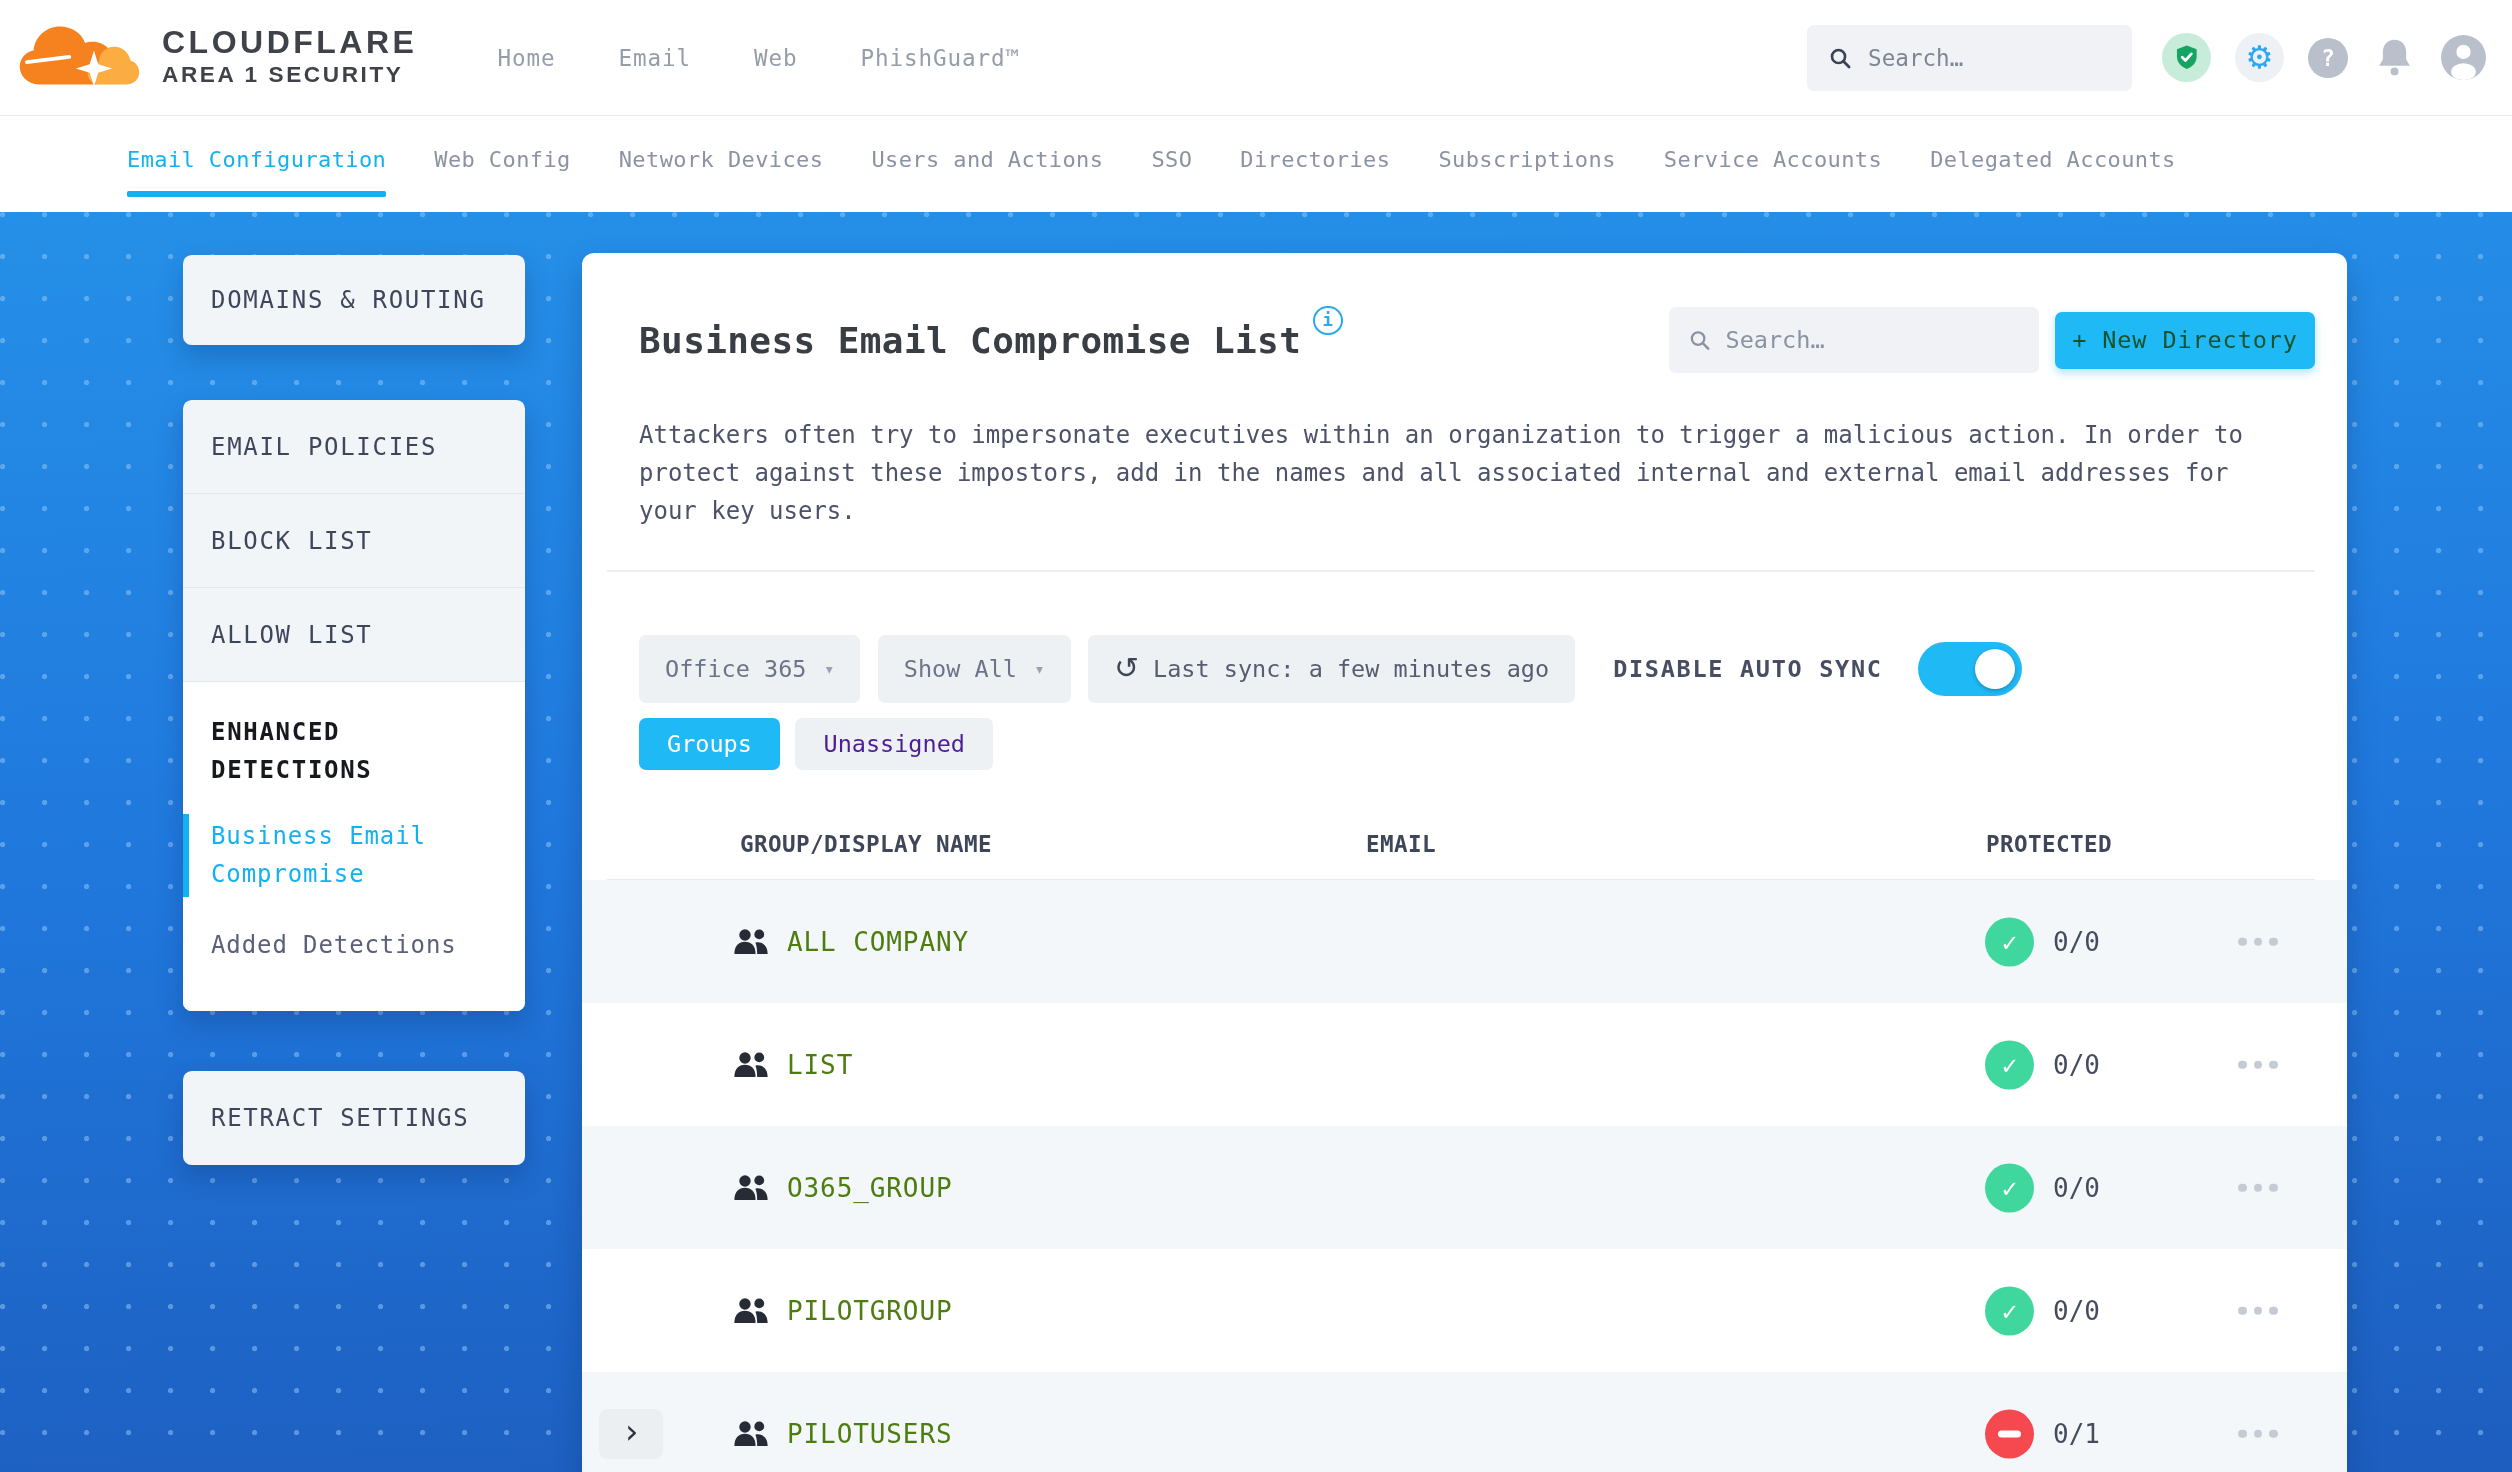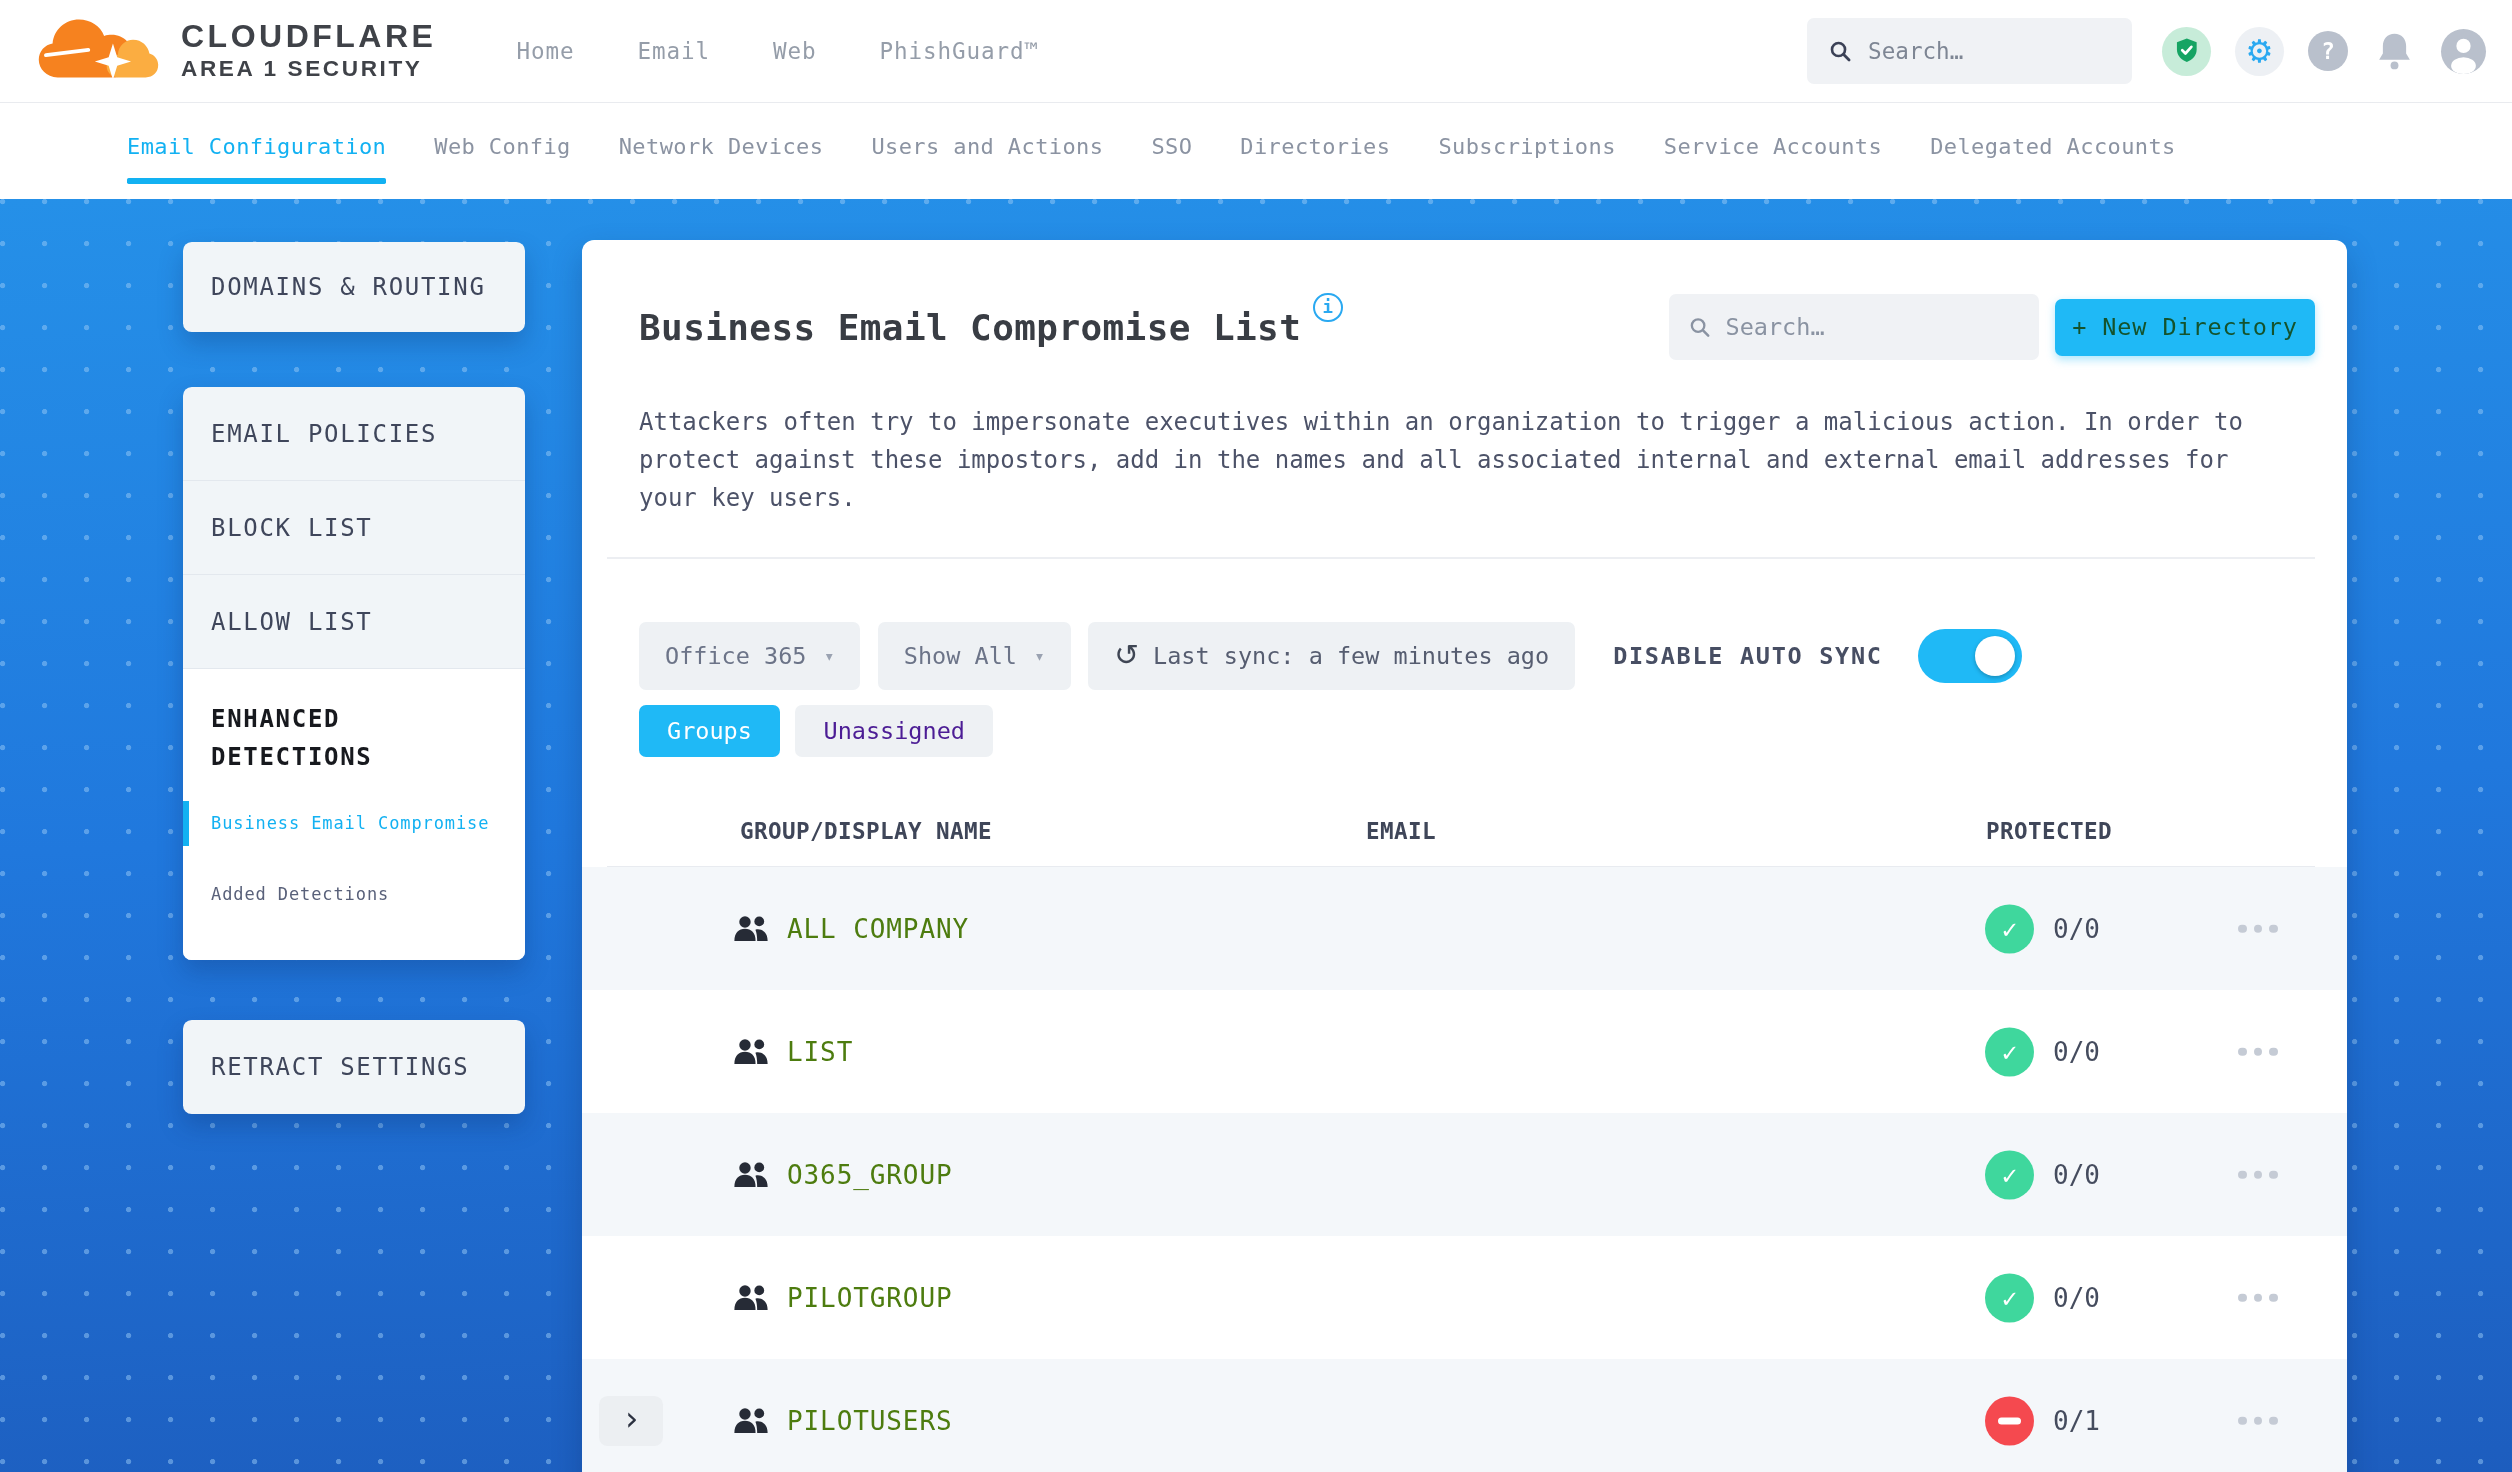--- a/index.html
+++ b/index.html
@@ -2,21 +2,21 @@
 <html style="font-size:14px"><head>
 <meta charset="utf-8">
 <style>
   * { margin:0; padding:0; box-sizing:border-box; }
   html,body { width:2512px; height:1473px; overflow:hidden; background:#fff; }
   body { font-family:"DejaVu Sans Mono","Liberation Mono",monospace; }
   button { font-family:inherit; border:none; background:none; cursor:pointer; }
   input { font-family:inherit; border:none; outline:none; background:transparent; }
 
   
-  .top-header { height:103px; background:#fff; display:flex; align-items:center; padding:0 26px 0 35px; border-bottom:1.7px solid #e9ebef; }
+  .top-header { height:116px; background:#fff; display:flex; align-items:center; padding:0 26px 0 16px; border-bottom:1.7px solid #e9ebef; }
   .logo-wrap { display:flex; align-items:center; gap:14px; }
   .logo-cloud { width:132px; height:80px; flex:0 0 auto; }
   .logo-text { font-family:"Liberation Sans","DejaVu Sans",sans-serif; color:#3f4248; }
   .logo-text .l1 { font-size:32px; font-weight:bold; letter-spacing:3.5px; line-height:35px; }
   .logo-text .l2 { font-size:22.6px; font-weight:bold; letter-spacing:2.6px; line-height:29.6px; }
   .top-nav { display:flex; gap:63px; margin-left:80px; }
   .top-nav .nav-item { font-size:22.6px; color:#959da9; letter-spacing:0.9px; }
   .hdr-search { margin-left:auto; width:325px; height:66px; background:#f0f2f5; border-radius:7px; display:flex; align-items:center; padding:0 21px; gap:15.6px; color:#3b4156; }
   .hdr-search input { font-size:22.6px; color:#565e6e; width:100%; }
   .hdr-search input::placeholder { color:#7e8694; }
@@ -44,21 +44,21 @@
 
   
   .sidebar { position:absolute; left:183px; top:43px; width:342px; }
   .side-card { background:#f1f5f8; border-radius:8.7px; box-shadow:0 12px 24px rgba(10,40,95,0.25); }
   .side-single { height:90px; display:flex; align-items:center; padding:0 28px; }
   .side-label { font-size:24px; letter-spacing:1.7px; color:#3f465b; }
   .side-card.grouped { margin-top:55px; overflow:hidden; }
   .side-sec { height:94px; display:flex; align-items:center; padding:16px 28px; border-bottom:1.7px solid #e3e8ee; }
   .enh-section { background:#fff; padding:31px 28px 47px 28px; }
   .enh-label { font-size:24px; font-weight:bold; letter-spacing:1.7px; color:#17191e; line-height:38px; }
-  .enh-child { position:relative; font-size:17px; letter-spacing:0.9px; line-height:38px; margin-top:28px; }
+  .enh-child { position:relative; font-size:24px; letter-spacing:0.9px; line-height:38px; margin-top:28px; }
   .enh-child.active { color:#12b1f2; }
   .enh-child.active .active-bar { position:absolute; left:-28px; top:-3.5px; height:calc(100% + 7px); width:6px; background:#12b1f2; }
   .enh-child.plain { color:#59617a; margin-top:33px; }
   .side-card.retract { margin-top:60px; height:94px; display:flex; align-items:center; padding:0 28px; }
 
   
   .main-card { position:absolute; left:582px; top:41px; width:1765px; height:1304px; background:#fff; border-radius:12px; box-shadow:0 14px 29.6px rgba(10,40,95,0.28); padding:54px 32px 0 57px; }
   .card-head { display:flex; align-items:center; }
   .page-title { font-size:36px; font-weight:bold; letter-spacing:0.4px; color:#393d44; }
   .info-badge { display:inline-flex; align-items:center; justify-content:center; width:29.6px; height:29.6px; border:2.6px solid #2aa9f1; border-radius:50%; color:#2aa9f1; font-size:17.4px; margin-left:12px; vertical-align:top; position:relative; top:-14px; }

